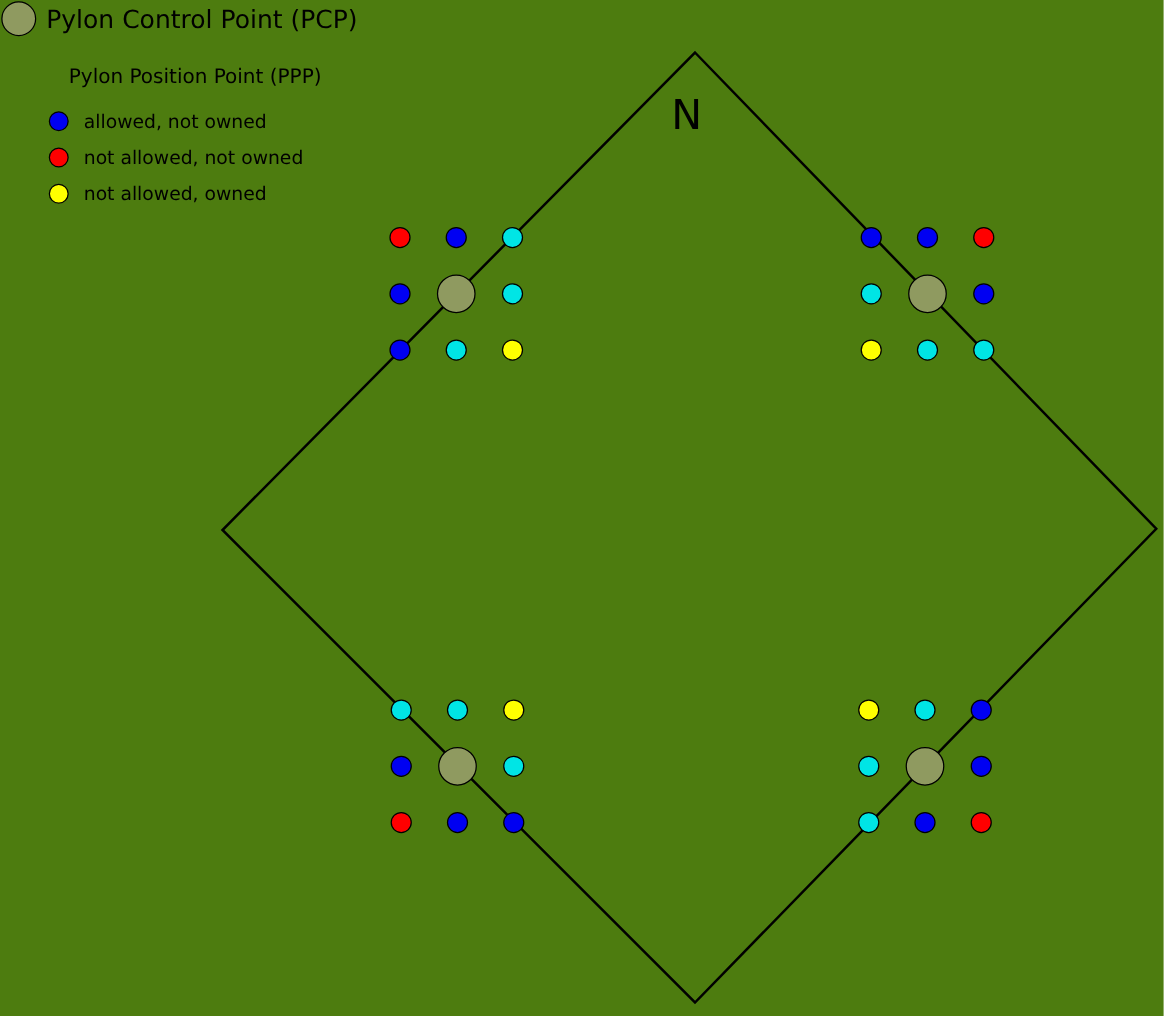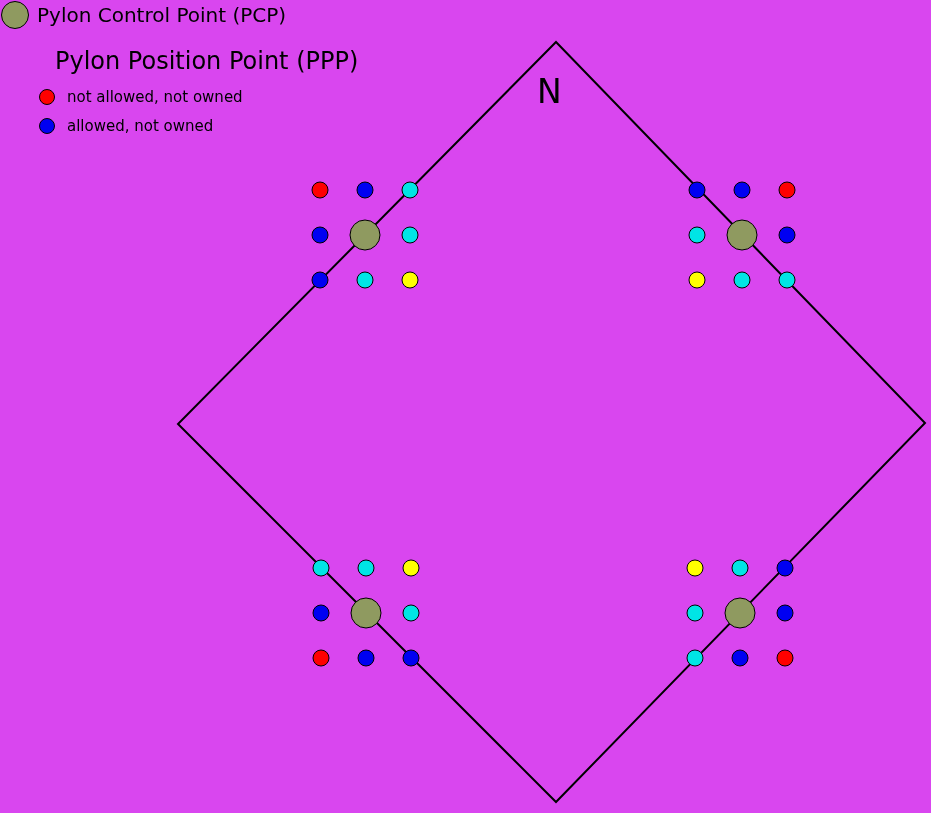--- a/index.html
+++ b/index.html
@@ -1,27 +1,27 @@
 <!DOCTYPE html>
 <html><head>
 <meta charset="utf-8">
 <style>
   * { margin:0; padding:0; box-sizing:border-box; }
   html, body { background:#ffffff; }
   body { font-family:"DejaVu Sans","Liberation Sans",sans-serif; color:#000000; }
 
-  .stage { position:relative; width:931px; height:813px; background:#d946ef; overflow:hidden; }
+  .stage { position:relative; width:931px; height:813px; background:#4d7c0f; overflow:hidden; }
 
   .diagram-svg { position:absolute; left:0; top:0; width:931px; height:813px; display:block; }
 
   .legend { position:absolute; left:0; top:0; }
   .legend-pcp-row { display:flex; align-items:center; }
   .pcp-swatch { width:28px; height:28px; border-radius:50%; border:1px solid #000; margin:1px 0 0 1px; flex:0 0 auto; }
   .pcp-label { font-size:20px; margin-left:8px; white-space:nowrap; }
-  .ppp-title { font-size:24px; line-height:24px; margin:20px 4px 15px 55px; white-space:nowrap; }
+  .ppp-title { font-size:16px; line-height:24px; margin:20px 4px 15px 55px; white-space:nowrap; }
   .legend-item { display:flex; align-items:center; height:18px; margin:0 0 11px 39px; }
   .legend-dot { width:16px; height:16px; border-radius:50%; border:1px solid #000; flex:0 0 auto; }
   .legend-label { font-size:15px; line-height:18px; margin-left:12px; white-space:nowrap; }
 
   .north-label { position:absolute; left:537px; top:72px; font-size:33px; }
 </style>
 </head>
 <body>
 
 <div class="stage">
@@ -67,25 +67,29 @@
     </svg>
 
   <div class="legend">
     <div class="legend-pcp-row">
       <span class="pcp-swatch" style="background: rgb(143, 154, 96);"></span>
       <span class="pcp-label">Pylon Control Point (PCP)</span>
     </div>
     <div class="ppp-title">Pylon Position Point (PPP)</div>
     <div class="legend-items">
         <div class="legend-item">
+          <span class="legend-dot" style="background: rgb(0, 0, 242);"></span>
+          <span class="legend-label">allowed, not owned</span>
+        </div>
+        <div class="legend-item">
           <span class="legend-dot" style="background: rgb(255, 0, 0);"></span>
           <span class="legend-label">not allowed, not owned</span>
         </div>
         <div class="legend-item">
-          <span class="legend-dot" style="background: rgb(0, 0, 242);"></span>
-          <span class="legend-label">allowed, not owned</span>
+          <span class="legend-dot" style="background: rgb(255, 255, 0);"></span>
+          <span class="legend-label">not allowed, owned</span>
         </div>
       </div>
   </div>
 
   <div class="north-label">N</div>
 
 </div>
 
 </body></html>

